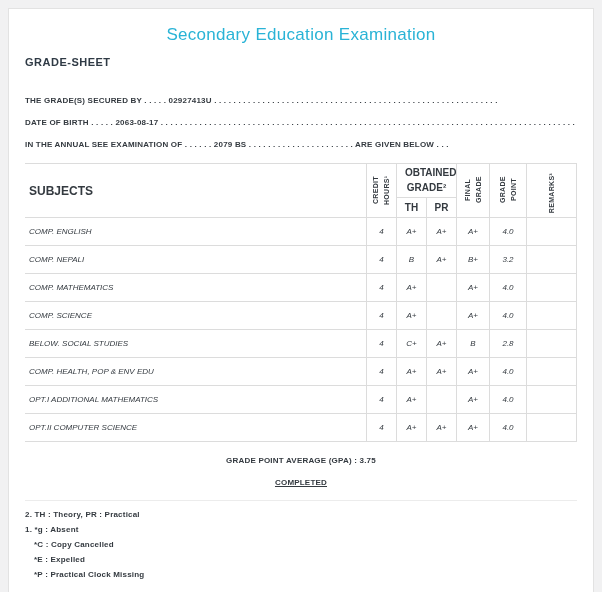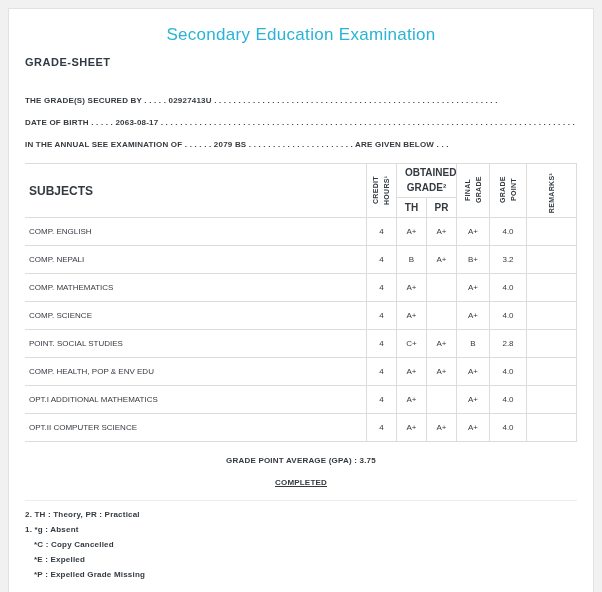--- a/index.html
+++ b/index.html
@@ -81,21 +81,21 @@
   }
   .vlabel {
     writing-mode:vertical-rl;
     transform:rotate(180deg);
     font-size:7px;
     font-weight:bold;
     line-height:1.6;
     letter-spacing:0.3px;
     max-height:46px;
   }
-  .grades td { height:28px; text-align:center; }
+  .grades td { height:28px; text-align:center;font-style:italic; }
   .grades td.c-sub { text-align:left; padding-left:4px; border-left:none; }
   .summary {
     text-align:center;
     margin-top:14px;
     font-size:8px;
     font-weight:bold;
     letter-spacing:0.2px;
   }
   .summary .status { margin-top:13px;text-decoration:underline; }
   .sep { border-top:1px solid #ececec; margin-top:13px; }
@@ -199,21 +199,21 @@
       <tr>
         <td class="c-sub">COMP. SCIENCE</td>
         <td>4</td>
         <td>A+</td>
         <td></td>
         <td>A+</td>
         <td>4.0</td>
         <td></td>
       </tr>
       <tr>
-        <td class="c-sub">POINT. SOCIAL STUDIES</td>
+        <td class="c-sub">BELOW. SOCIAL STUDIES</td>
         <td>4</td>
         <td>C+</td>
         <td>A+</td>
         <td>B</td>
         <td>2.8</td>
         <td></td>
       </tr>
       <tr>
         <td class="c-sub">COMP. HEALTH, POP &amp; ENV EDU</td>
         <td>4</td>
@@ -249,21 +249,21 @@
     <p class="status">COMPLETED</p>
   </div>
 
   <div class="sep"></div>
 
   <div class="footnotes">
     <p>2. TH : Theory, PR : Practical</p>
     <p>1. *g : Absent</p>
     <p class="indent">*C : Copy Cancelled</p>
     <p class="indent">*E : Expelled</p>
-    <p class="indent">*P : Expelled Grade Missing</p>
+    <p class="indent">*P : Practical Clock Missing</p>
   </div>
 
   <div class="dashed"></div>
 
   <div>
     <p class="note-label">Copy:</p>
 
   </div>
 
 </div>

